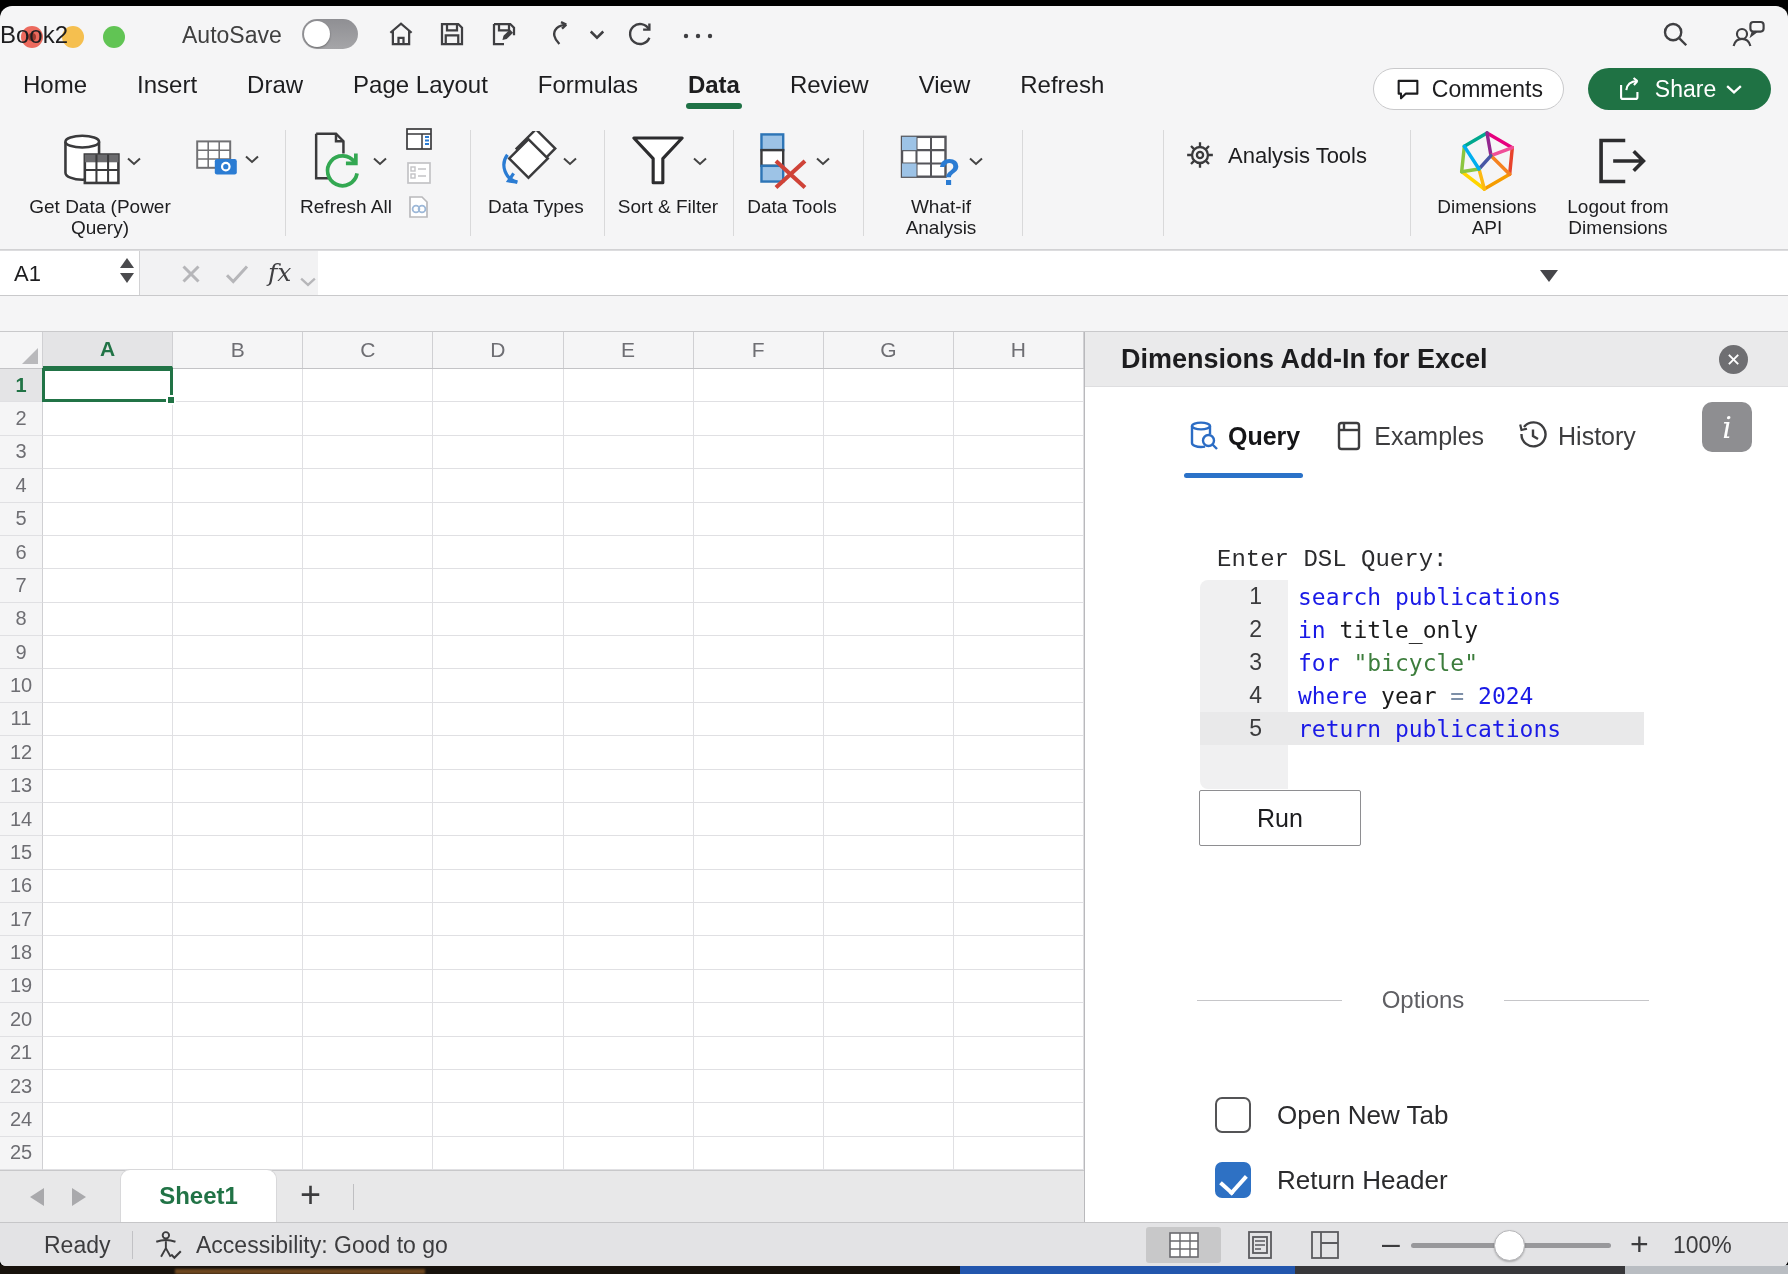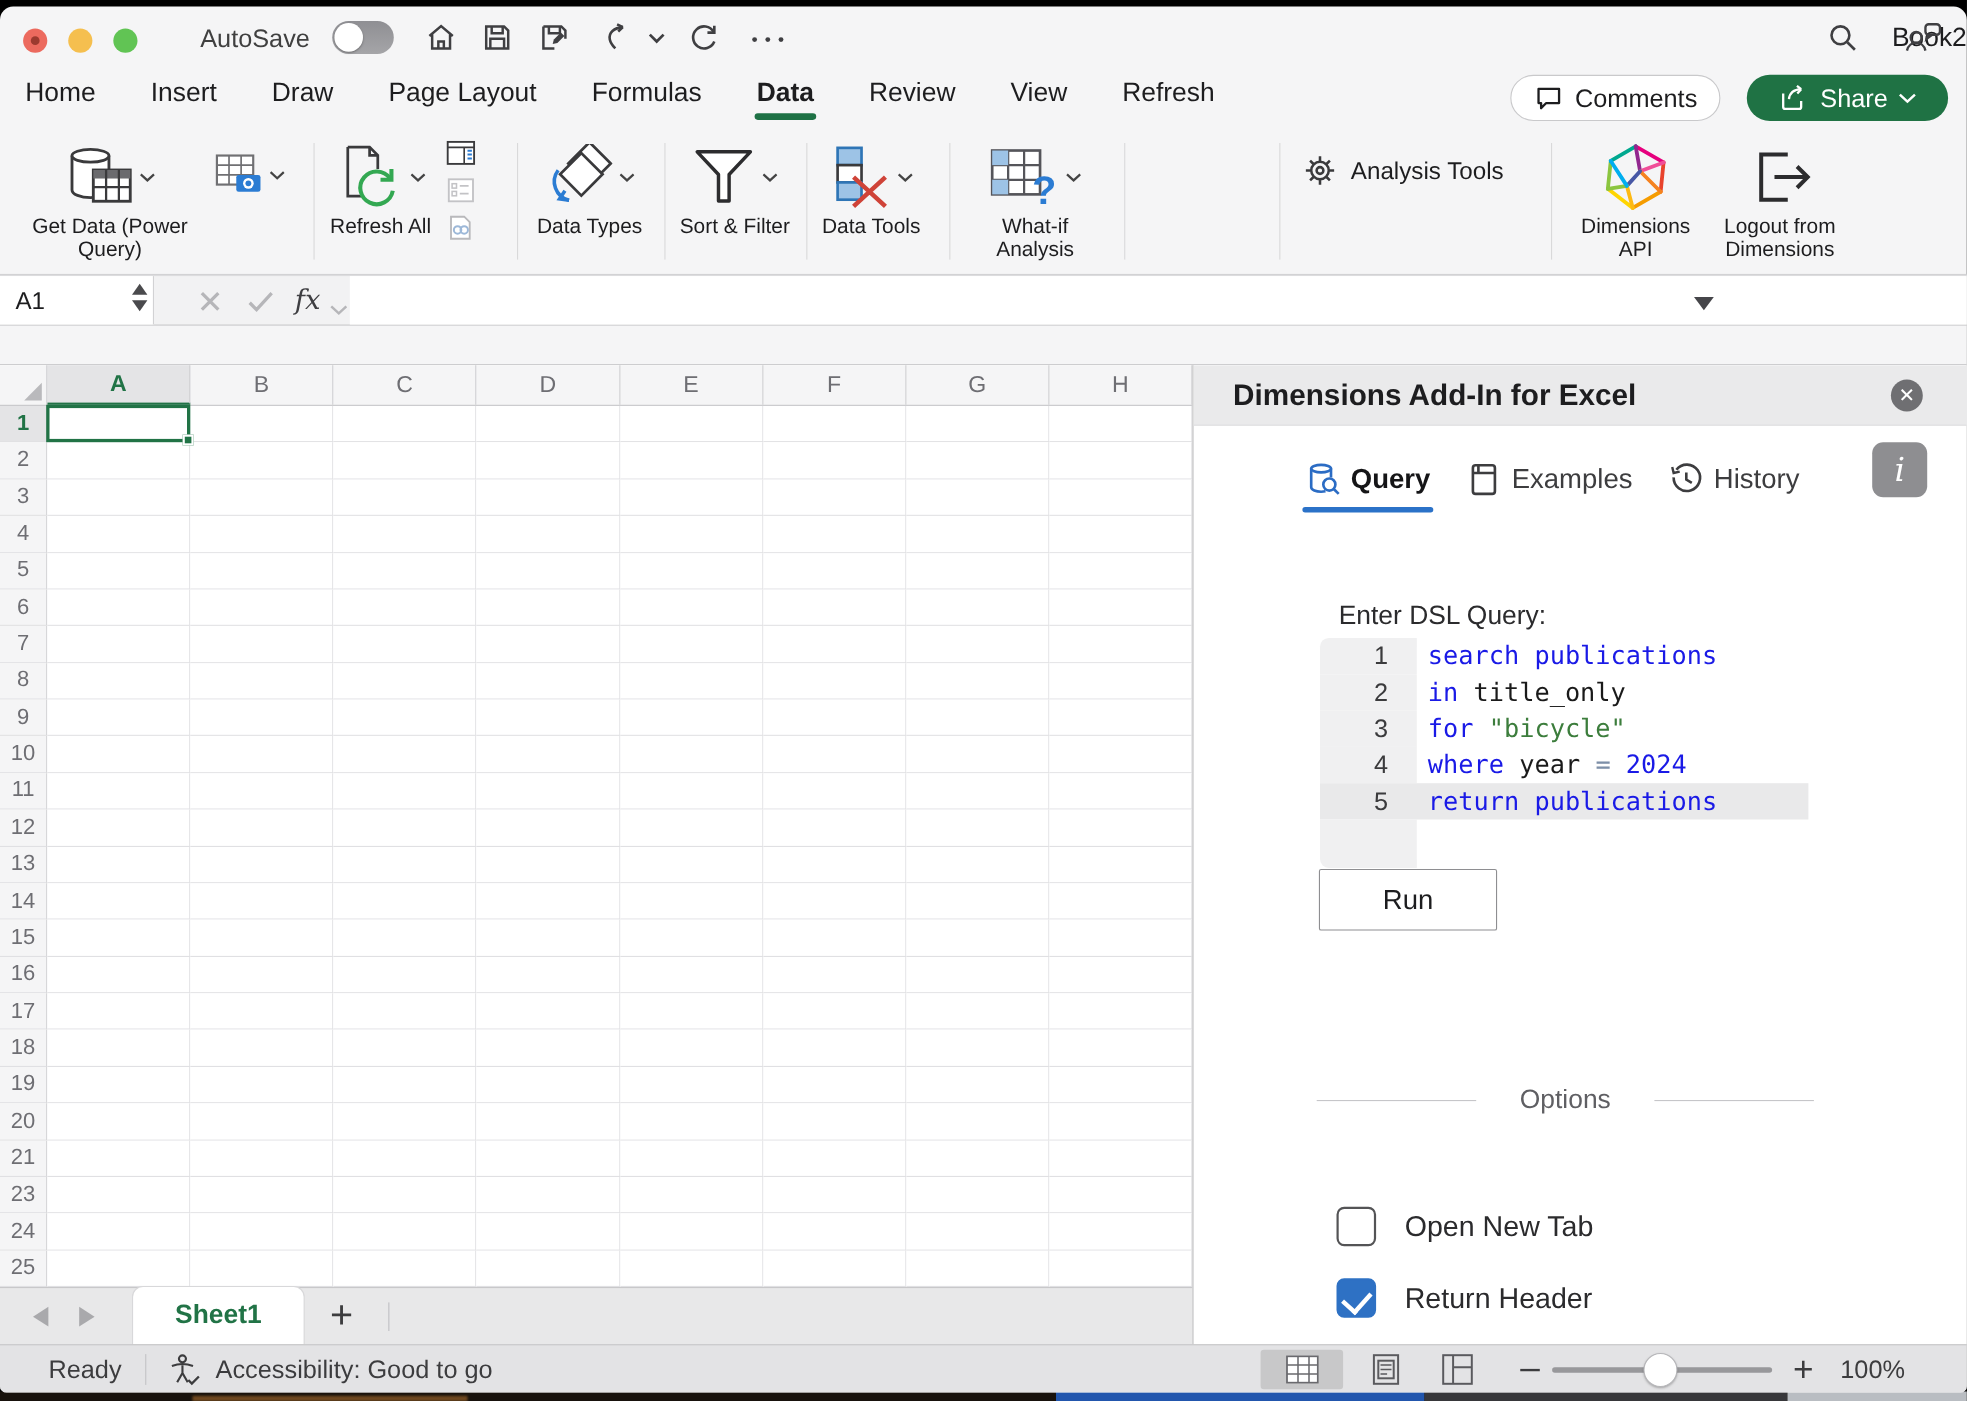--- a/index.html
+++ b/index.html
@@ -23,21 +23,21 @@
   #tl-close { left:21px; background:#ec6a5e; }
   #tl-close::after { content:""; position:absolute; left:7px; top:7px; width:8px; height:8px; border-radius:50%; background:#9c3a2f; }
   #tl-min { left:62px; background:#f5bf4f; }
   #tl-zoom { left:103px; background:#61c454; }
   #autosave-label { position:absolute; left:182px; top:16px; font-size:23px; color:#404040; }
   #autosave-toggle { position:absolute; left:302px; top:13px; width:56px; height:30px; border-radius:15px;
     background:linear-gradient(#8f8f93,#a5a5a8); }
   #autosave-toggle .knob { position:absolute; left:2px; top:2px; width:26px; height:26px; border-radius:50%; background:#fff; box-shadow:0 1px 2px rgba(0,0,0,.35); }
   .tb-icon { position:absolute; top:13px; width:30px; height:30px; color:#3f3f42; }
   .tb-icon svg { width:100%; height:100%; }
-  #title-text { position:absolute; left:0; right:0; top:15px; text-align:right; font-size:24px; color:#1d1d1f; }
+  #title-text { position:absolute; left:0; right:0; top:15px; text-align:left; font-size:24px; color:#1d1d1f; }
 
   
   #menubar { position:relative; height:52px; flex:0 0 52px; }
   #menu-tabs { position:absolute; left:23px; top:0; height:100%; display:flex; gap:50px; align-items:center; }
   .menu-item { font-size:24px; color:#1d1d1f; position:relative; padding-bottom:2px; }
   .menu-item.active { font-weight:700; }
   .menu-item.active::after { content:""; position:absolute; left:-2px; right:-2px; bottom:-8px; height:6px; border-radius:3px; background:#1e7145; }
   #comments-btn { position:absolute; right:224px; top:8px; height:42px; padding:0 20px; display:flex; align-items:center; gap:10px;
     background:#fff; border:1px solid #c9c9cb; border-radius:21px; font-size:23px; }
   #share-btn { position:absolute; right:17px; top:8px; width:183px; height:42px; display:flex; align-items:center; justify-content:center; gap:10px;
@@ -102,29 +102,29 @@
   #add-sheet { position:absolute; left:300px; top:3px; font-size:36px; font-weight:400; color:#3c3c3e; }
   #tab-divider { position:absolute; left:353px; top:13px; width:1px; height:26px; background:#bfbfc2; }
 
   
   #panel { flex:1; background:#fff; border-left:1px solid #b9b9bc; position:relative; overflow:hidden; }
   #panel-header { position:absolute; left:0; right:0; top:0; height:55px; background:#eaeaeb; border-bottom:1px solid #dedee0; }
   #panel-title { position:absolute; left:36px; top:12px; font-size:27px; font-weight:700; color:#1d1d1f; }
   #panel-close { position:absolute; right:40px; top:13px; width:29px; height:29px; border-radius:50%; background:#6f6f72; color:#fff;
     display:flex; align-items:center; justify-content:center; font-size:18px; font-weight:700; }
   #panel-tabs { position:absolute; left:102px; top:88px; display:flex; gap:33px; align-items:center; }
-  .ptab { display:flex; align-items:center; gap:9px; position:relative; padding-bottom:8px; }
+  .ptab { display:flex; align-items:center; gap:9px; position:relative; padding-bottom:20px; }
   .ptab .plabel { font-size:25px; color:#3d3d3f; }
   .ptab.active .plabel { font-weight:700; color:#151517; }
   .ptab.active::after { content:""; position:absolute; left:-3px; right:-3px; bottom:-6px; height:5px; border-radius:3px; background:#2b72c8; }
   .ptab svg { width:32px; height:32px; }
   #info-btn { position:absolute; right:36px; top:70px; width:50px; height:50px; border-radius:10px; background:#8e8e91;
     display:flex; align-items:center; justify-content:center; color:#fff; font-family:"DejaVu Serif",serif; font-style:italic; font-size:30px; }
 
-  #dsl-label { position:absolute; left:132px; top:214px; font-size:24px; color:#2b2b2d; }
+  #dsl-label { position:absolute; left:132px; top:214px; font-size:24px; color:#2b2b2d;font-family:Liberation Mono, monospace; }
   #editor { position:absolute; left:115px; top:248px; width:444px; }
   .ed-row { display:flex; height:33px; align-items:center; }
   .ed-row.highlight { background:#e9e9ea; }
   .ed-gutter { width:88px; flex:0 0 88px; background:#f0f0f1; height:100%; display:flex; align-items:center; justify-content:flex-end;
     padding-right:26px; font-size:23px; color:#3b3b3d; }
   .ed-row.highlight .ed-gutter { background:transparent; }
   .ed-row:first-child .ed-gutter { border-radius:8px 0 0 0; }
   .ed-ext { height:44px; }
   .ed-ext .ed-gutter { border-radius:0 0 0 8px; height:100%; }
   .ed-code { padding-left:10px; font-family:"DejaVu Sans Mono",monospace; font-size:23px; white-space:pre; }

